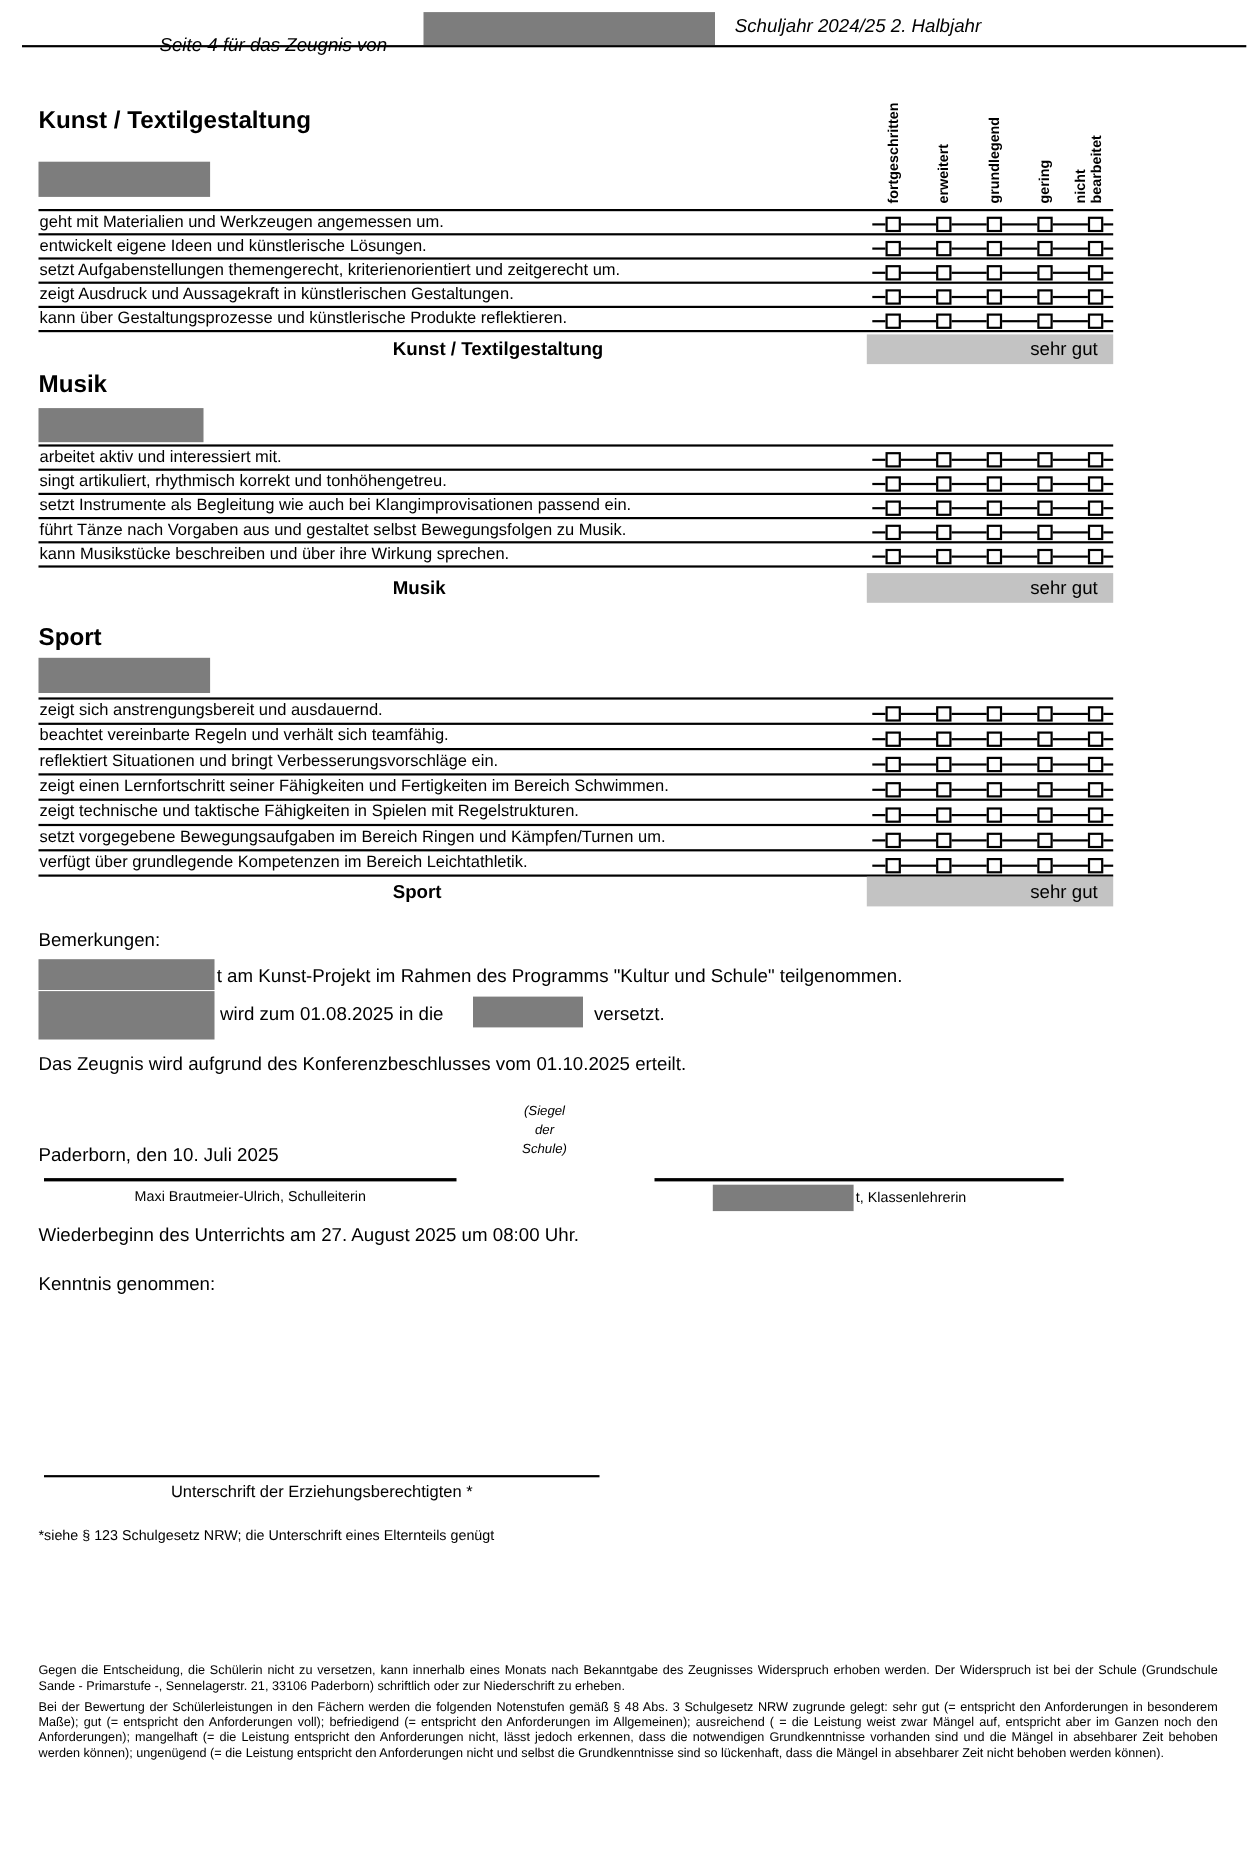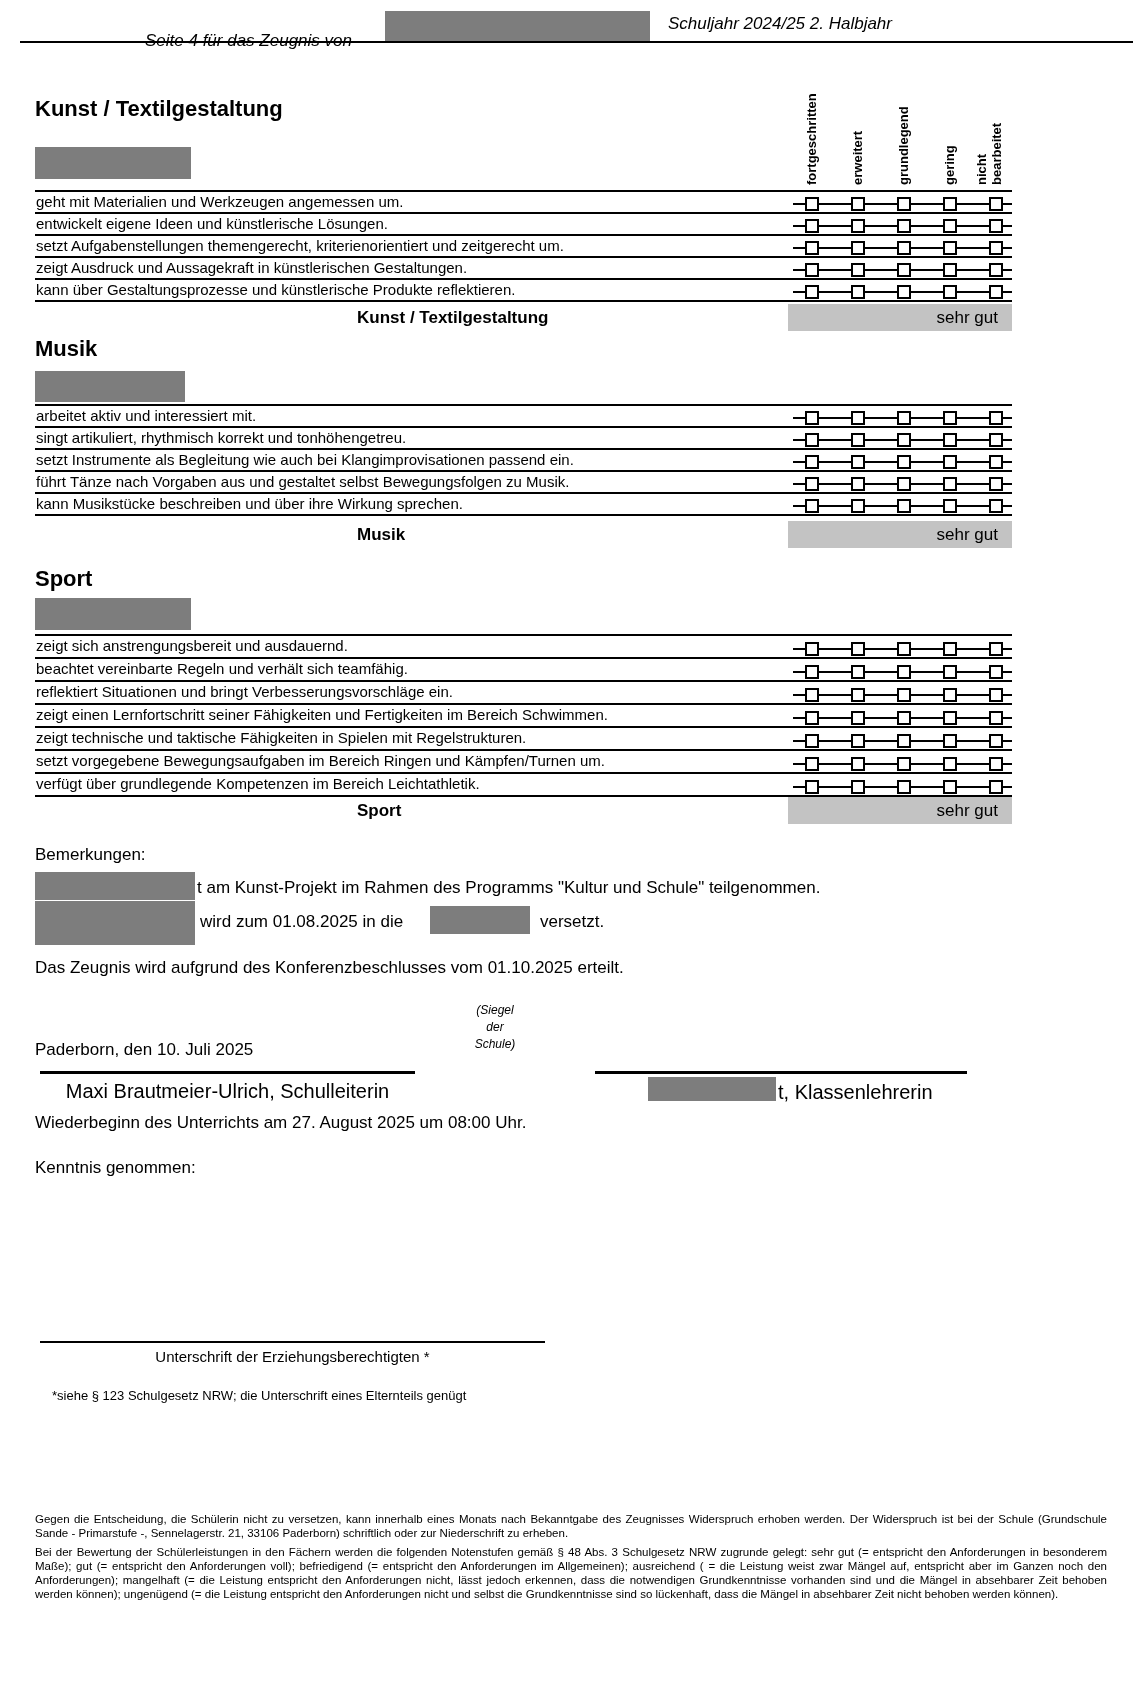--- a/index.html
+++ b/index.html
@@ -30,21 +30,21 @@
         background:#fff; box-sizing:border-box; }
   .sport .cb { top:6px; }
   .cb.c1{left:770px}.cb.c2{left:816px}.cb.c3{left:862px}.cb.c4{left:908px}.cb.c5{left:954px}
   
   .sum-label { position:absolute; left:357px; font-size:17px; font-weight:bold; white-space:nowrap; }
   .grade-box { position:absolute; left:788px; width:224px; height:27px; background:#c3c3c3;
                font-size:17px; line-height:27px; text-align:right; padding-right:14px; box-sizing:border-box; }
   .body-txt { font-size:17px; white-space:nowrap; }
   .bold { font-weight:normal; }
   .seal { text-align:center; font-size:12px; line-height:17px; }
-  .caption { font-size:20px; white-space:nowrap; }
+  .caption { font-size:13px; white-space:nowrap; }
   .footer-p { position:absolute; left:35px; width:1072px; font-size:11.5px; line-height:14px; text-align:justify; }
 </style>
 </head>
 <body>
 
 <div class="page">
 
   <div class="abs hdr" style="left:145px; top:31px;">Seite 4 für das Zeugnis von</div>
   <div class="redact" style="left:385px; top:11px; width:265px; height:30px;"></div>
   <div class="abs hdr" style="left:623px; top:14px;margin-left:45px;">Schuljahr 2024/25 2. Halbjahr</div>
@@ -256,18 +256,18 @@
 
   <div class="rule" style="left:595px; top:1071px; width:372px; height:3px;"></div>
   <div class="redact" style="left:648px; top:1077px; width:128px; height:24px;"></div>
   <div class="abs caption" style="left:778px; top:1081px;">t, Klassenlehrerin</div>
 
   <div class="abs body-txt" style="left:35px; top:1113px;">Wiederbeginn des Unterrichts am 27. August 2025 um  08:00 Uhr.</div>
   <div class="abs body-txt" style="left:35px; top:1158px;">Kenntnis genommen:</div>
 
   <div class="rule" style="left:40px; top:1341px; width:505px;"></div>
   <div class="abs" style="left:40px; top:1348px; width:505px; text-align:center; font-size:15px;">Unterschrift der Erziehungsberechtigten *</div>
-  <div class="abs" style="left:52px; top:1388px; font-size:13px; white-space:nowrap;">*siehe § 123 Schulgesetz NRW; die Unterschrift eines Elternteils genügt</div>
+  <div class="abs" style="left:35px; top:1388px; font-size:13px; white-space:nowrap;">*siehe § 123 Schulgesetz NRW; die Unterschrift eines Elternteils genügt</div>
 
   <div class="footer-p" style="top:1512px;">Gegen die Entscheidung, die Schülerin nicht zu versetzen, kann innerhalb eines Monats nach Bekanntgabe des Zeugnisses Widerspruch erhoben werden. Der Widerspruch ist bei der Schule (Grundschule Sande  - Primarstufe -, Sennelagerstr. 21, 33106 Paderborn) schriftlich oder zur Niederschrift zu erheben.</div>
   <div class="footer-p" style="top:1545px;">Bei der Bewertung der Schülerleistungen in den Fächern werden die folgenden Notenstufen gemäß § 48 Abs. 3 Schulgesetz NRW zugrunde gelegt: sehr gut (= entspricht den Anforderungen in besonderem Maße); gut (= entspricht den Anforderungen voll); befriedigend (= entspricht den Anforderungen im Allgemeinen); ausreichend ( = die Leistung weist zwar Mängel auf, entspricht aber im Ganzen noch den Anforderungen); mangelhaft (= die Leistung entspricht den Anforderungen nicht, lässt jedoch erkennen, dass die notwendigen Grundkenntnisse vorhanden sind und die Mängel in absehbarer Zeit behoben werden können); ungenügend (= die Leistung entspricht den Anforderungen nicht und selbst die Grundkenntnisse sind so lückenhaft, dass die Mängel in absehbarer Zeit nicht behoben werden können).</div>
 
 </div>
 
 </body></html>

